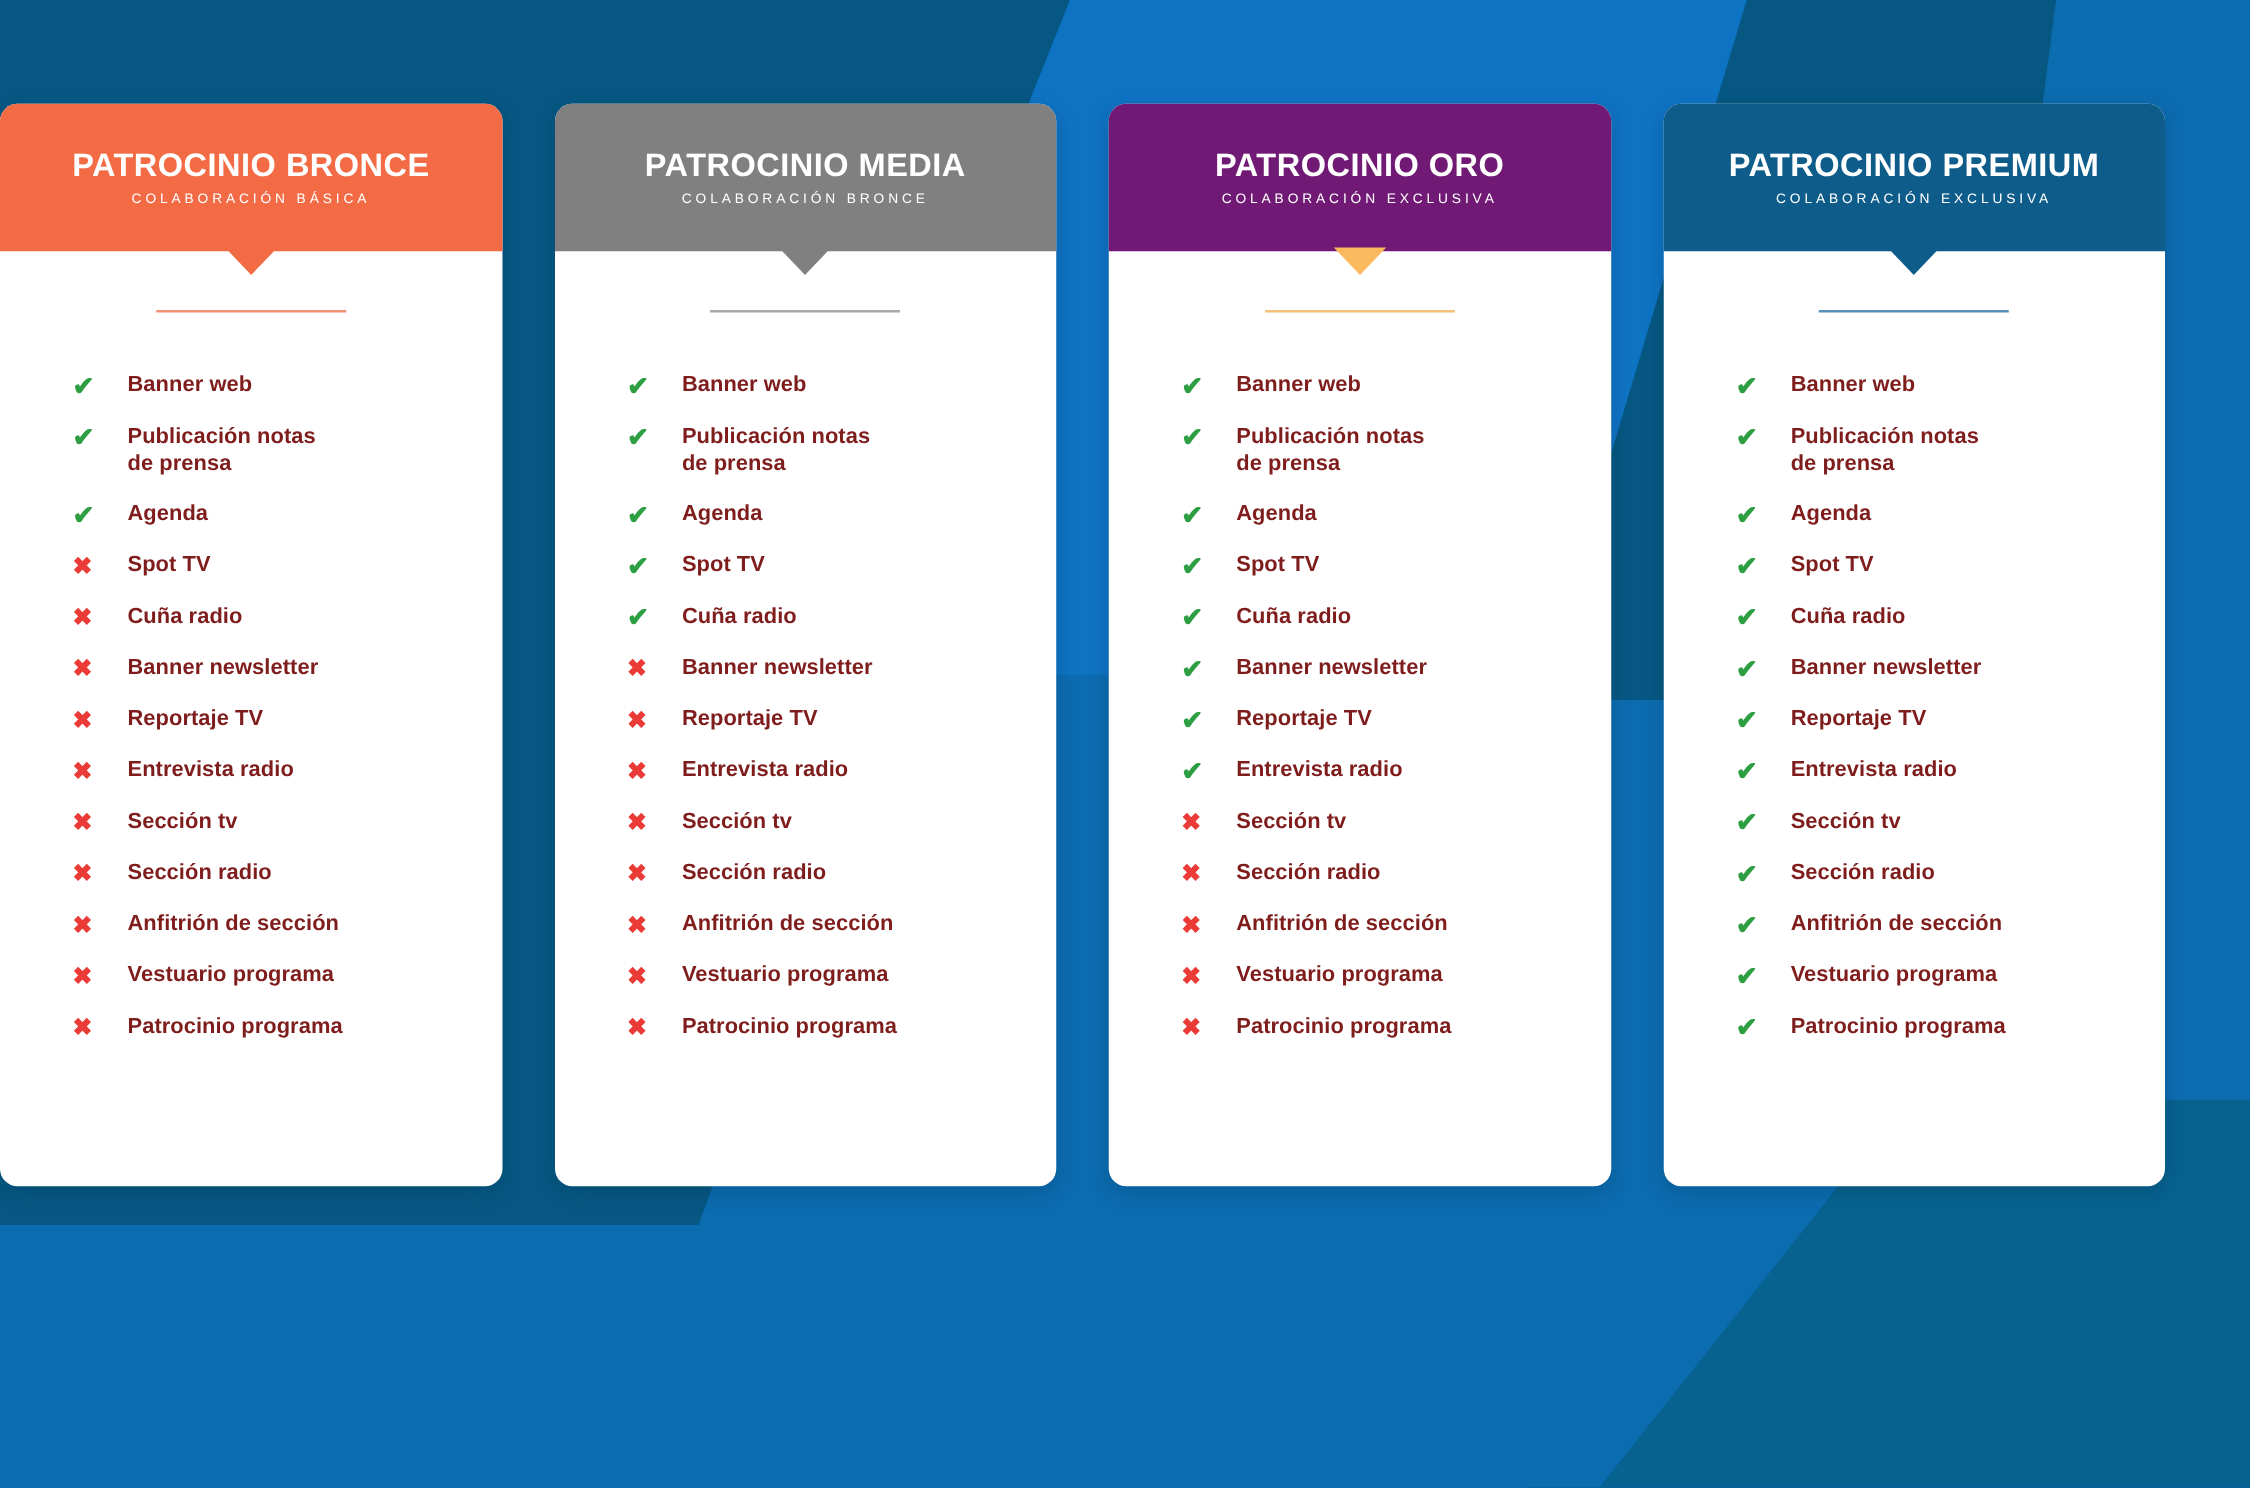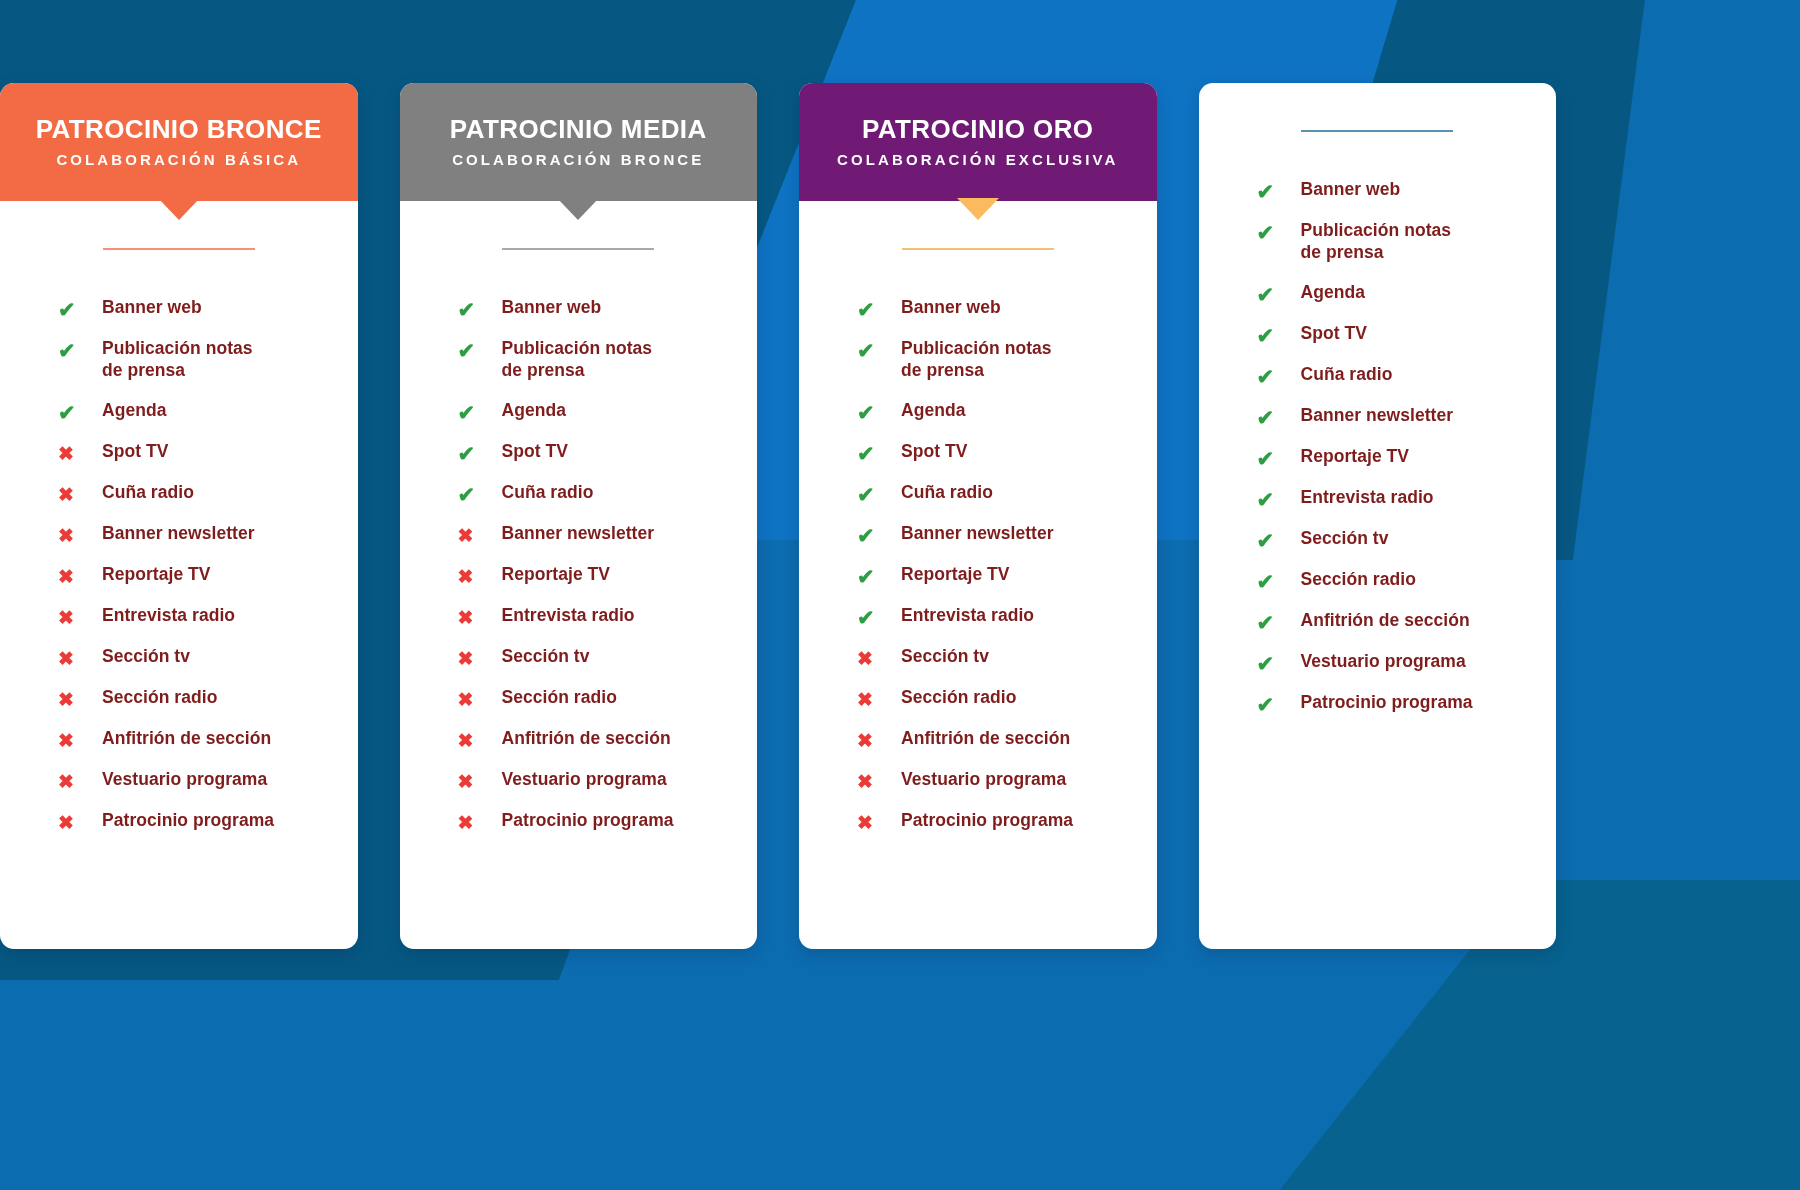--- a/index.html
+++ b/index.html
@@ -77,21 +77,21 @@
     width: 1460px;
     height: 260px;
     background: #0c6cb0;
   }
 
   
   #cards {
     position: absolute;
     left: 0;
     top: 0;
-    width: 1556px;
+    width: 1732px;
     height: 1190px;
     display: flex;
     justify-content: center;
     gap: 42px;
     padding-top: 83px;
     box-sizing: border-box;
   }
 
   .card {
     position: relative;
@@ -121,22 +121,22 @@
     font-size: 26px;
     font-weight: bold;
     letter-spacing: 0.4px;
     line-height: 1.05;
     text-align: center;
     white-space: nowrap;
   }
 
   .card-subtitle {
     margin-top: 7px;
-    font-size: 15px;
-    font-weight: bold;
+    font-size: 11px;
+    font-weight: normal;
     letter-spacing: 3.1px;
     text-align: left;
     white-space: nowrap;
   }
 
   .pointer {
     position: absolute;
     left: 50%;
     bottom: -19px;
     transform: translateX(-50%);
@@ -401,20 +401,25 @@
             <span class="feature-icon no">✖</span>
             <span class="feature-label">Vestuario programa</span>
           </li>
           <li class="feature">
             <span class="feature-icon no">✖</span>
             <span class="feature-label">Patrocinio programa</span>
           </li>
         </ul>
       </div>
       <div class="card">
+        <div class="card-header" style="background: rgb(14, 92, 138);">
+          <div class="card-title">PATROCINIO PREMIUM</div>
+          <div class="card-subtitle">COLABORACIÓN EXCLUSIVA</div>
+          <div class="pointer" style="border-top-color: rgb(14, 92, 138);"></div>
+        </div>
         <div class="divider-wrap">
           <div class="divider" style="background: rgb(29, 110, 160);"></div>
         </div>
         <ul class="features">
           <li class="feature">
             <span class="feature-icon yes">✔</span>
             <span class="feature-label">Banner web</span>
           </li>
           <li class="feature tall">
             <span class="feature-icon yes">✔</span>

